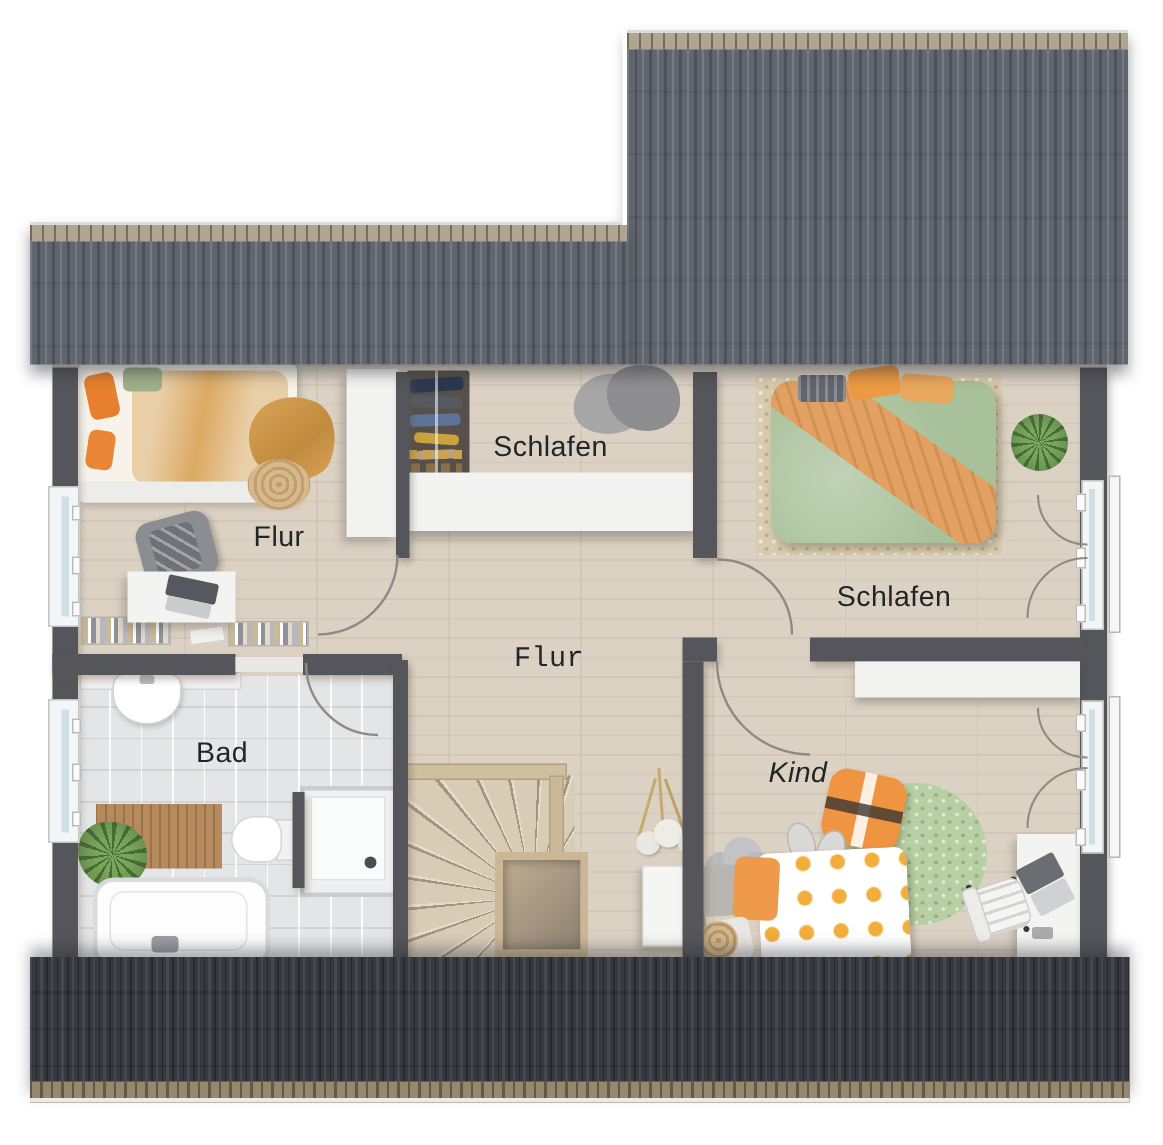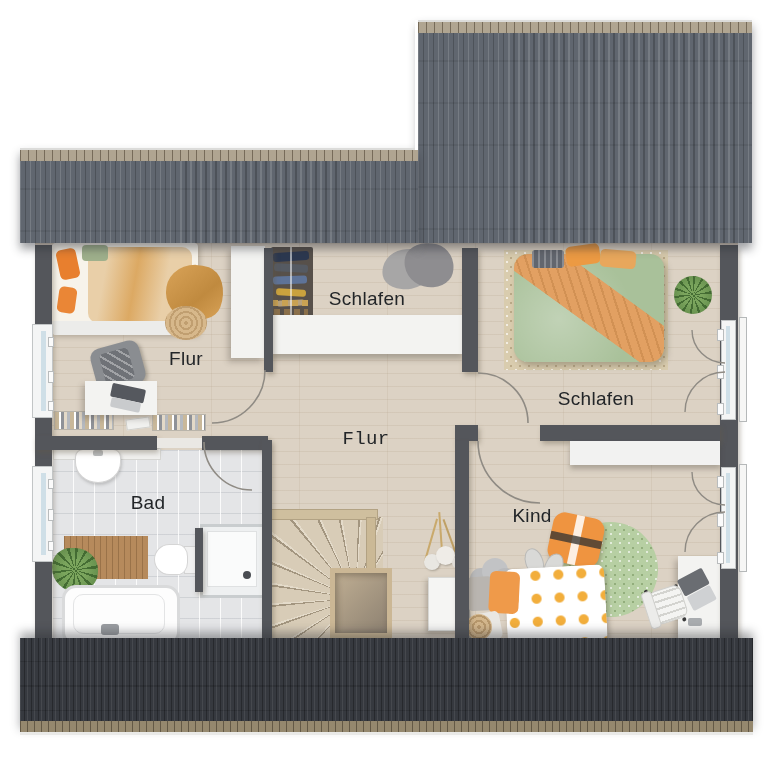--- a/index.html
+++ b/index.html
@@ -292,21 +292,21 @@
     <path d="M 725 372 A 40 40 0 0 0 685 412" stroke="#8f8b84" stroke-width="1.4" fill="none"></path>
     <path d="M 692 472 A 33 33 0 0 0 725 505" stroke="#8f8b84" stroke-width="1.4" fill="none"></path>
     <path d="M 725 512 A 40 40 0 0 0 685 552" stroke="#8f8b84" stroke-width="1.4" fill="none"></path>
   </svg>
 
   <div class="room-label" style="left:186px;top:359px;">Flur</div>
   <div class="room-label" style="left:367px;top:299px;">Schlafen</div>
   <div class="room-label" style="left:596px;top:399px;">Schlafen</div>
   <div class="room-label" style="left:366px;top:439px;font-family:Liberation Mono, monospace;">Flur</div>
   <div class="room-label" style="left:148px;top:503px;">Bad</div>
-  <div class="room-label" style="left:532px;top:516px;">Kind</div>
+  <div class="room-label" style="left:532px;top:516px;font-style:italic;">Kind</div>
 
   <div class="abs roof roof-body-top" style="left:418px;top:20px;width:334px;height:223px;">
     <div class="ridge-cap" style="position:absolute;left:0;top:0;width:100%;height:11px;"></div>
   </div>
   <div class="abs" style="left:415px;top:20px;width:3px;height:130px;background:#ffffff;z-index:51;"></div>
   <div class="abs roof roof-body-top" style="left:20px;top:148px;width:398px;height:95px;">
     <div class="ridge-cap" style="position:absolute;left:0;top:0;width:100%;height:11px;"></div>
   </div>
   <div class="abs roof roof-body-bottom" style="left:20px;top:638px;width:733px;height:97px;">
     <div class="eave-cap" style="position:absolute;left:0;bottom:0;width:100%;height:11px;"></div>

